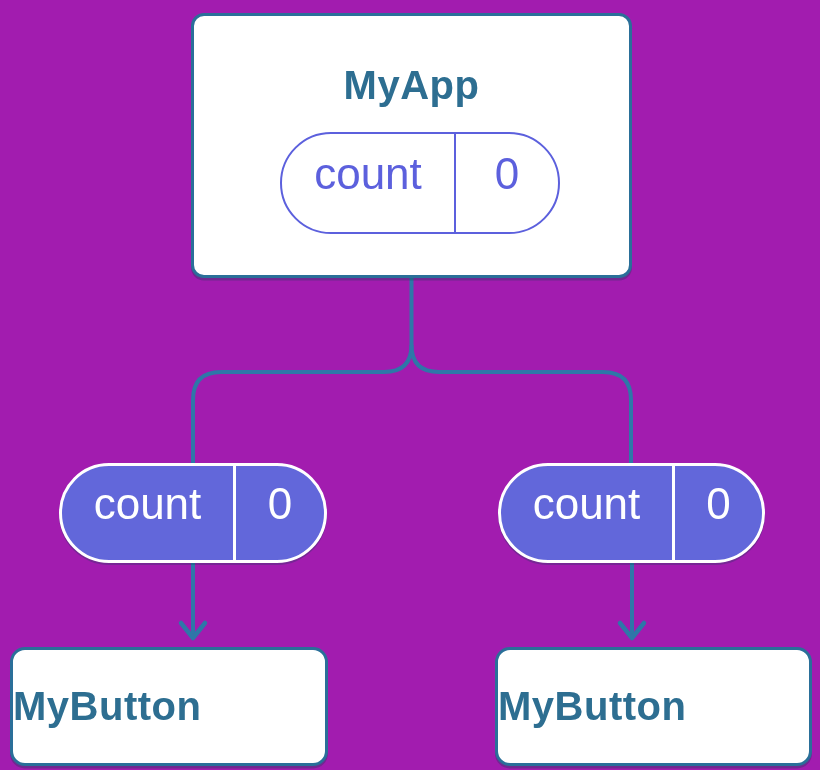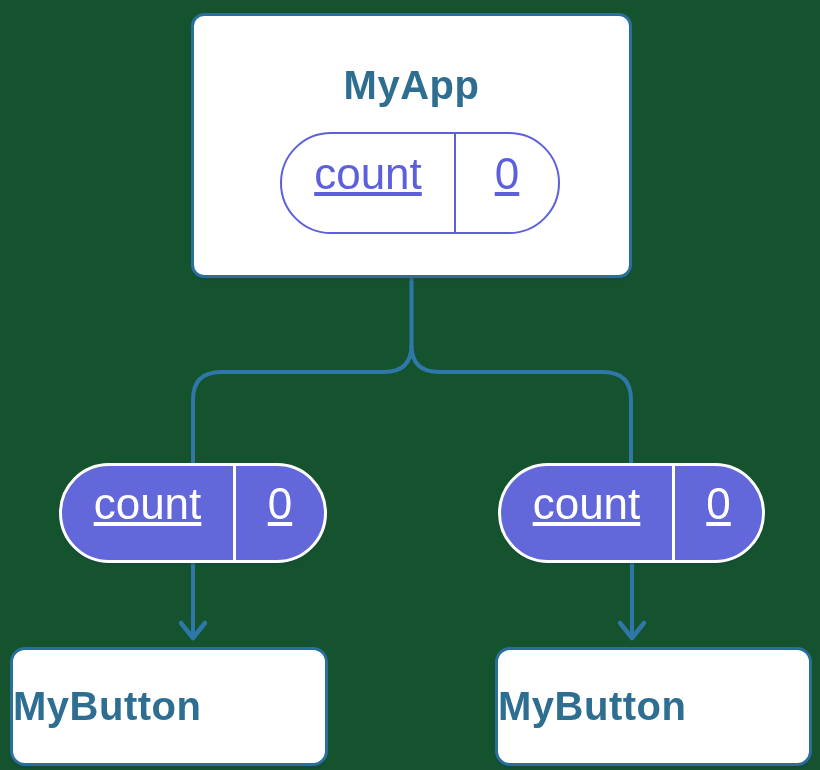--- a/index.html
+++ b/index.html
@@ -3,21 +3,21 @@
 <meta charset="utf-8">
 <style>
   html, body {
     margin: 0;
     padding: 0;
   }
   .stage {
     position: relative;
     width: 820px;
     height: 770px;
-    background: #14532d;
+    background: #a21caf;
     font-family: "Liberation Sans", sans-serif;
     overflow: hidden;
   }
   .wires {
     position: absolute;
     inset: 0;
     z-index: 0;
   }
   .wires path {
     fill: none;
@@ -87,21 +87,20 @@
     font-size: 44px;
     font-weight: 400;
     z-index: 2;
   }
   .pill-cell {
     display: flex;
     align-items: center;
     justify-content: center;
     line-height: 1;
     padding-bottom: 18px;
-    text-decoration: underline;
   }
   .pill-key {
     flex: 0 0 172px;
   }
   .pill-value {
     flex: 1 1 auto;
   }
   .pill-divider {
     flex: 0 0 auto;
     align-self: stretch;

